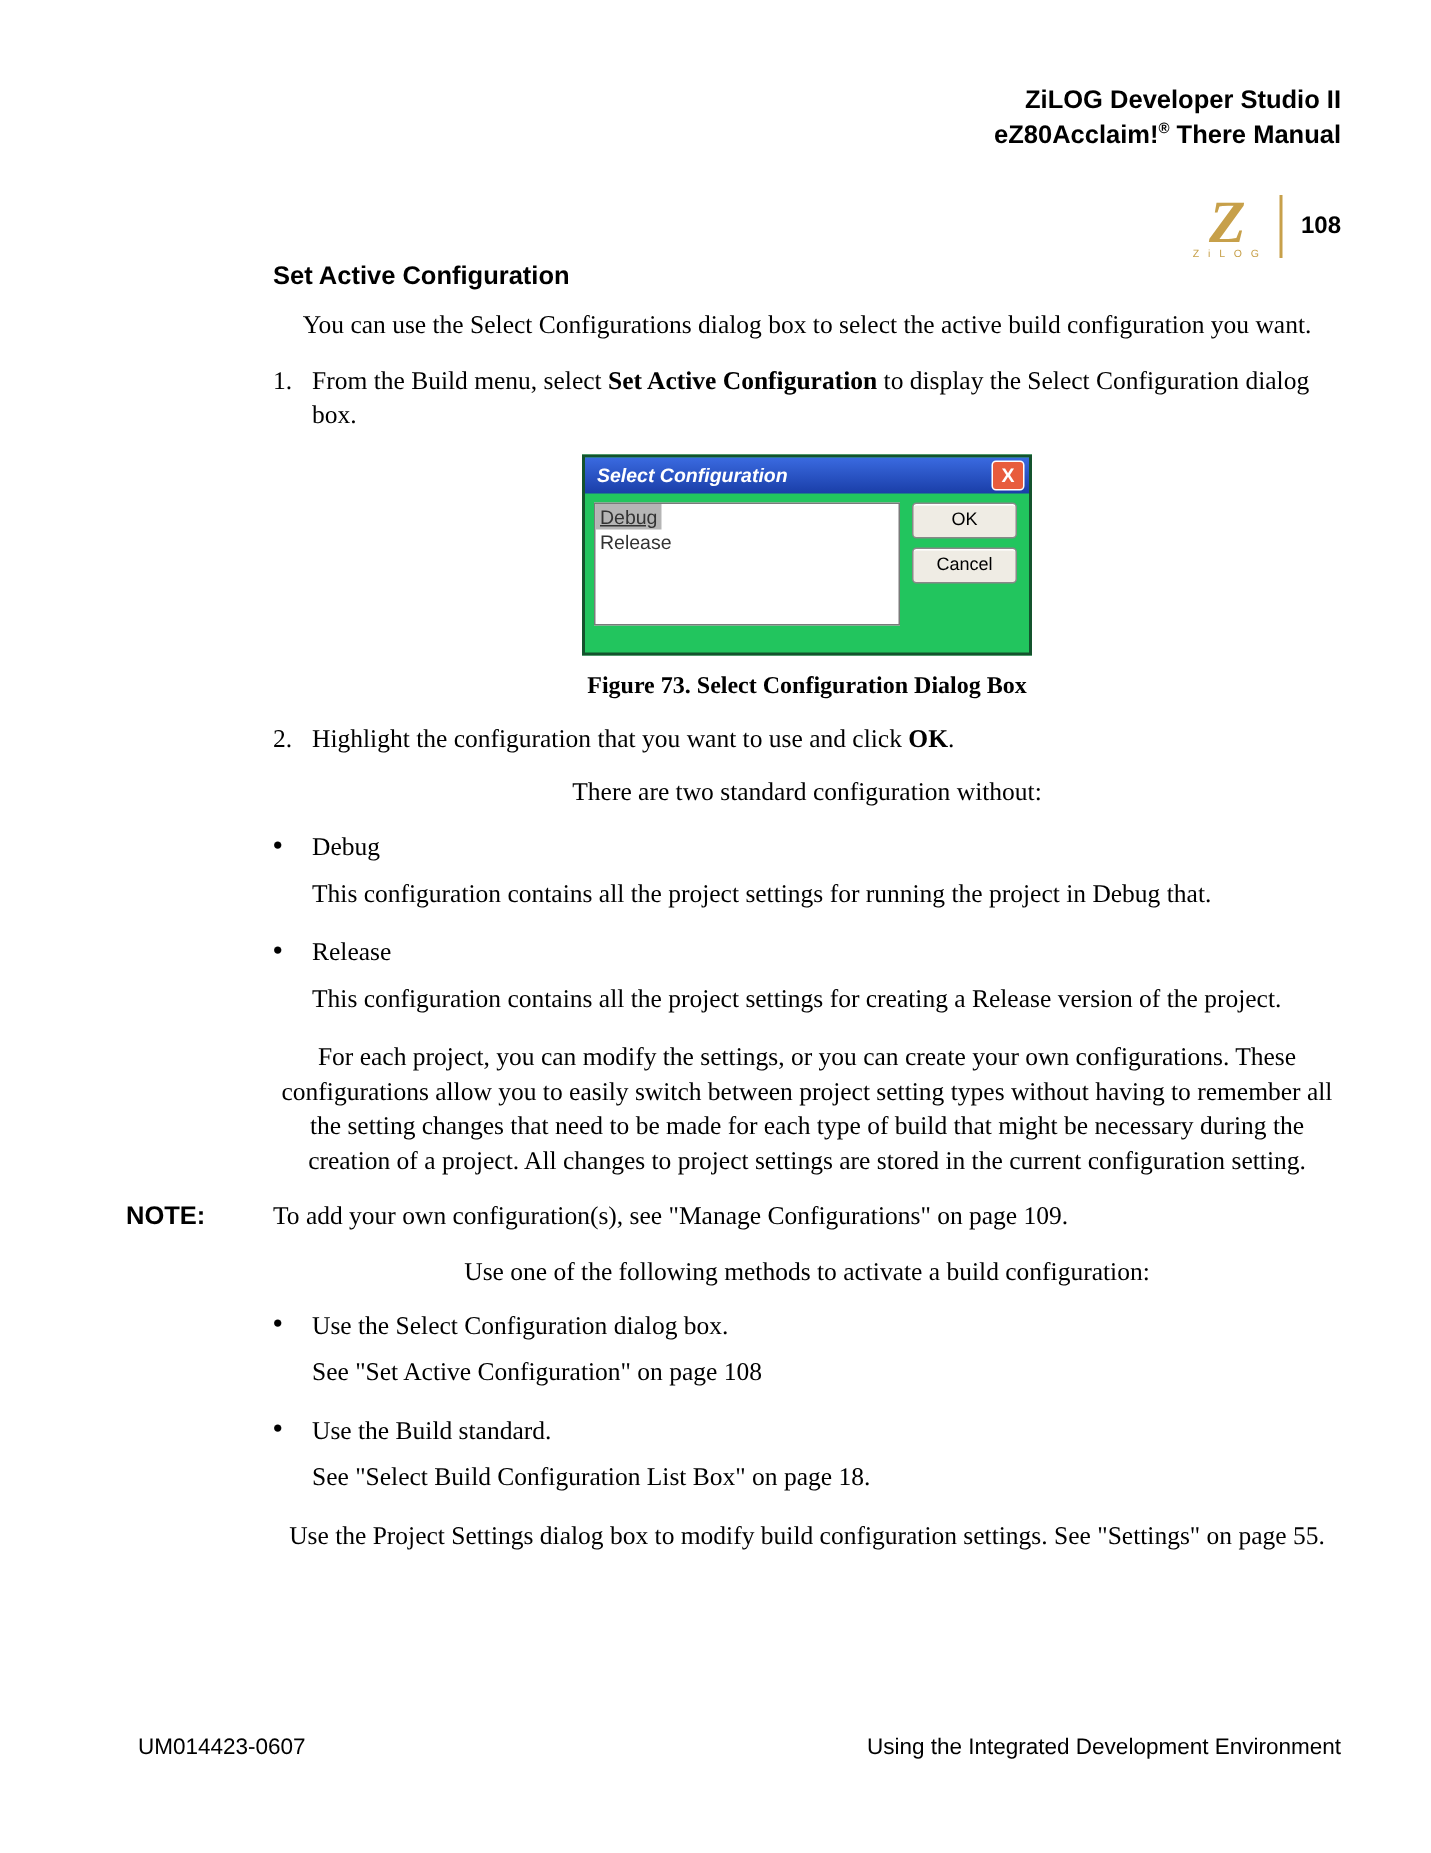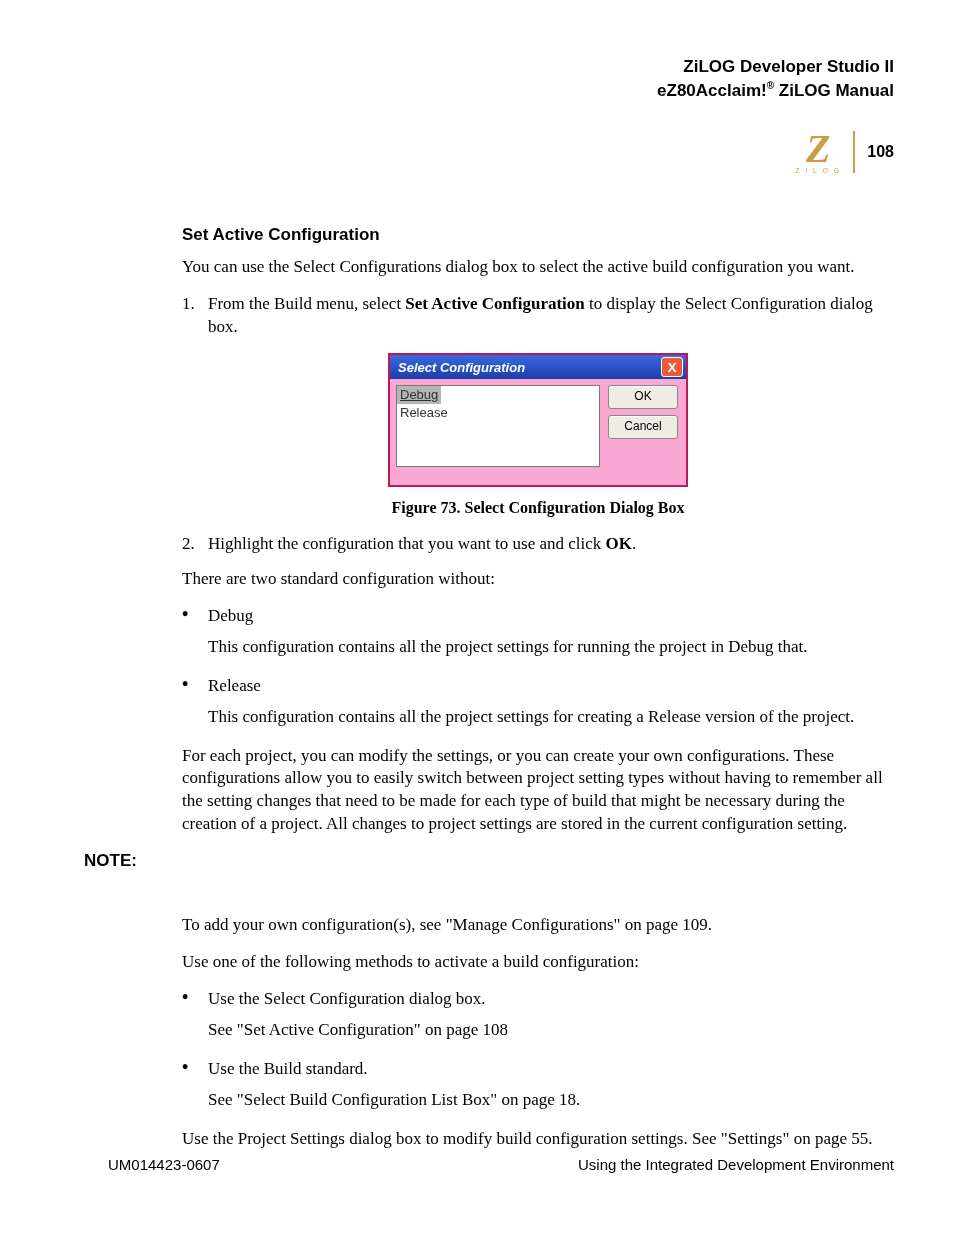--- a/index.html
+++ b/index.html
@@ -59,45 +59,44 @@
     height: 42px;
     background: #c7a04a;
   }
   .pagenum {
     font-family: Arial, Helvetica, sans-serif;
     font-weight: bold;
     font-size: 16px;
   }
   .content {
     margin-left: 118px;
-    margin-top: 50px;
     line-height: 1.35;
   }
   .h3 {
     font-family: Arial, Helvetica, sans-serif;
     font-weight: bold;
     font-size: 17px;
     margin-bottom: 10px;
   }
-  .para { margin: 6px 0 14px 0; }
+  .para { margin: 6px 0 14px 0; text-align: center; }
   .ol-item { display: flex; margin: 4px 0 12px 0; }
   .ol-num { width: 26px; flex: 0 0 26px; }
   .ul-item { display: flex; margin: 6px 0 6px 0; }
   .ul-bullet { width: 26px; flex: 0 0 26px; font-weight: bold; font-size: 18px; line-height: 1; }
   .ul-body { flex: 1; }
   .ul-sub { margin: 8px 0 10px 0; }
   .dialog-wrap {
     display: flex;
     justify-content: center;
     margin: 14px 0 8px 0;
   }
   .dialog {
     width: 296px;
-    border: 2px solid #be185d;
-    background: #f9a8d4;
+    border: 2px solid #14532d;
+    background: #22c55e;
     font-family: Tahoma, Arial, sans-serif;
     font-size: 13px;
   }
   .titlebar {
     background: linear-gradient(to bottom, #3a6ae0, #1a3ea8);
     color: #fff;
     font-weight: bold;
     font-style: italic;
     display: flex;
     align-items: center;
@@ -155,51 +154,51 @@
     box-shadow: inset 0 1px 0 #fff;
     text-align: center;
     line-height: 20px;
   }
   .fig-caption {
     text-align: center;
     font-weight: bold;
     font-size: 16px;
     margin: 10px 0 14px 0;
   }
-  .note-row { display: flex; margin: 10px 0 14px 0; flex-direction: column; }
+  .note-row { display: flex; margin: 10px 0 14px 0; }
   .note-label {
     font-family: Arial, Helvetica, sans-serif;
     font-weight: bold;
     width: 64px;
     flex: 0 0 64px;
     margin-left: -98px;
     margin-right: 34px;
     text-align: left;
   }
   .footer {
     position: absolute;
     bottom: 62px;
-    left: 108px;
+    left: 92px;
     right: 60px;
     display: flex;
     justify-content: space-between;
     font-family: Arial, Helvetica, sans-serif;
     font-size: 15px;
   }
   b { font-weight: bold; }
 </style>
 </head>
 <body>
 
 <div class="page">
 
   <div class="header">
     <div>ZiLOG Developer Studio II</div>
     <div>
-      <span>eZ80Acclaim!</span><sup>®</sup><span> ZiLOG Manual</span>
+      <span>eZ80Acclaim!</span><sup>®</sup><span> There Manual</span>
     </div>
   </div>
 
   <div class="logo-row">
     <div class="logo">
       <div class="logo-z">Z</div>
       <div class="logo-txt">Z i L O G</div>
     </div>
     <div class="vline"></div>
     <div class="pagenum">108</div>

